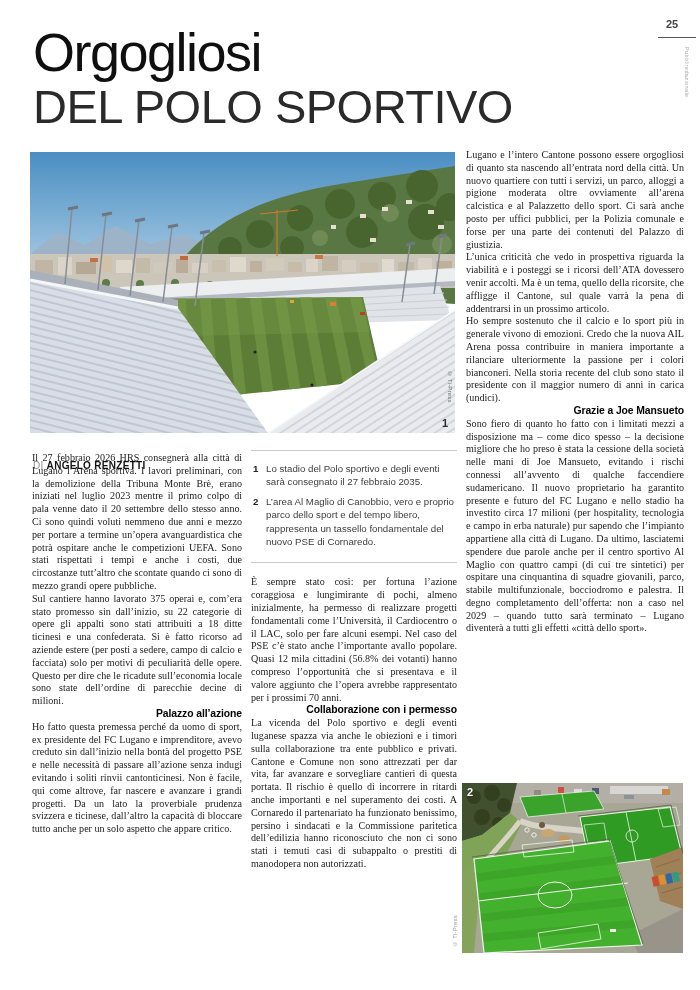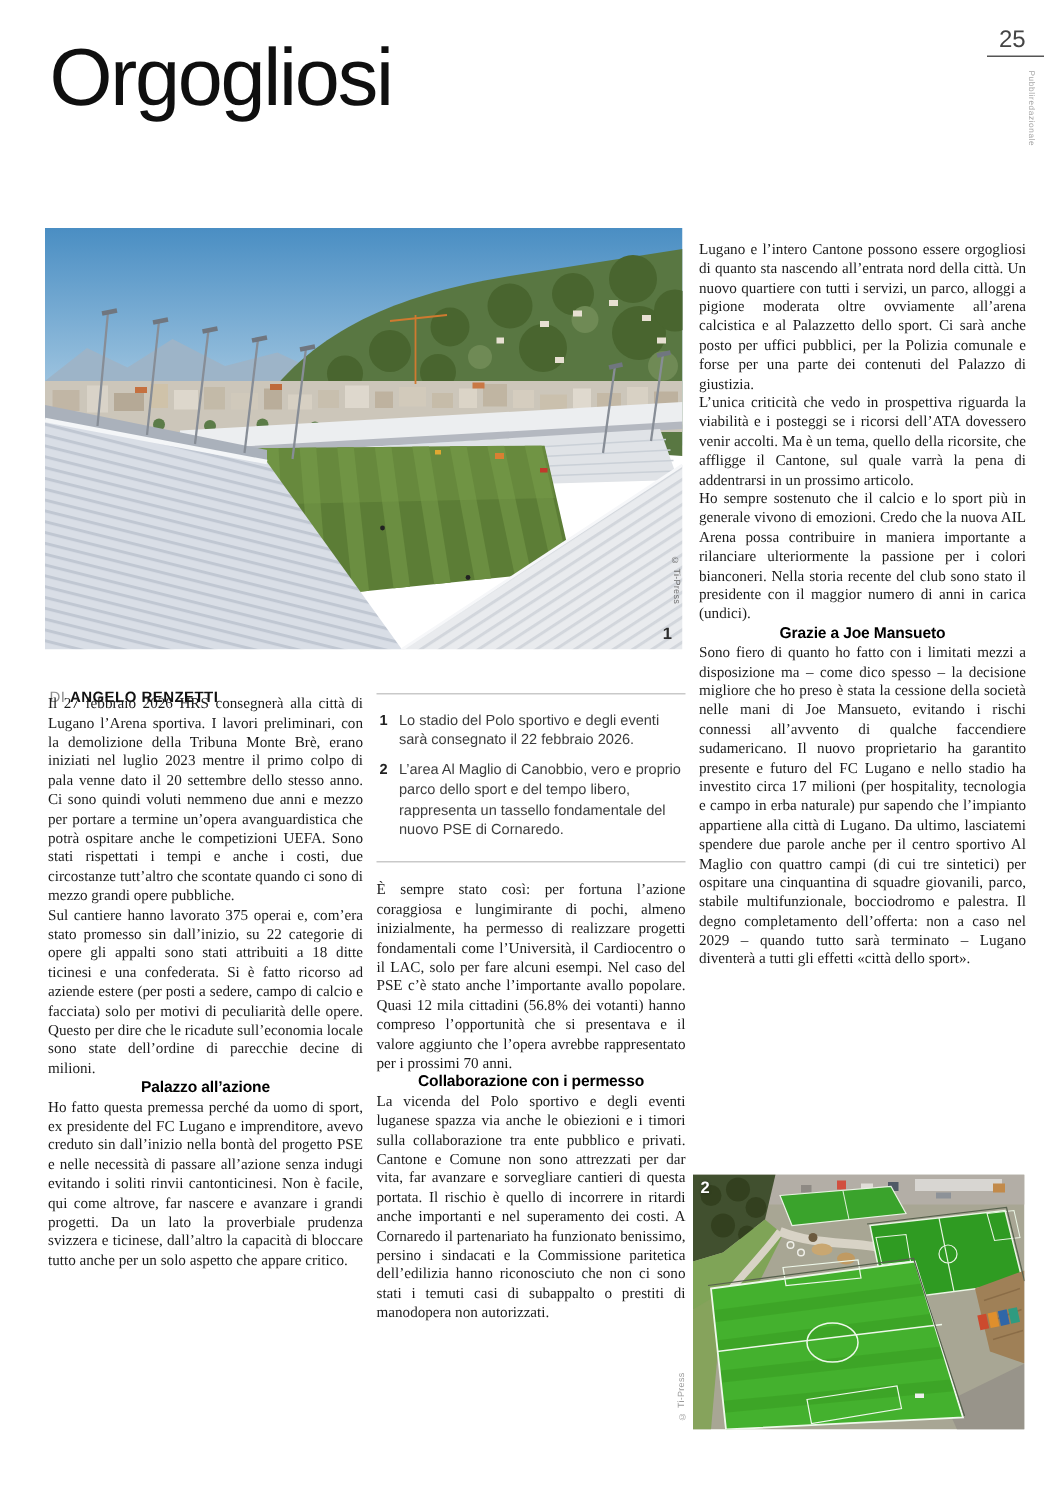--- a/index.html
+++ b/index.html
@@ -15,21 +15,21 @@
     font-family:"Liberation Sans", sans-serif;font-weight:normal;
     font-size:54px;line-height:1.05;letter-spacing:-1.5px;color:#0f0f0f;
   }
   .title-light{
     position:absolute;left:33px;top:83px;
     font-family:"Liberation Sans", sans-serif;font-weight:normal;
     font-size:47px;line-height:1.0;letter-spacing:-0.5px;color:#2a2a2a;
   }
   .pageno{
     position:absolute;left:666px;top:18px;
-    font-family:"Liberation Sans", sans-serif;font-size:16px;color:#444;
+    font-family:"Liberation Sans", sans-serif;font-size:11px;color:#444;font-weight:bold;
   }
   .pagerule{position:absolute;left:658px;top:37px;width:38px;border-top:1px solid #555;}
   .sidelabel{
     position:absolute;left:684px;top:47px;
     writing-mode:vertical-rl;
     font-family:"Liberation Sans", sans-serif;font-size:5.5px;letter-spacing:.4px;color:#a6a6a6;
   }
 
   
   .photo{position:absolute;overflow:visible;}
@@ -51,48 +51,49 @@
 
   
   .byline{
     position:absolute;left:33px;top:460px;
     font-family:"Liberation Sans", sans-serif;font-size:10px;letter-spacing:.3px;
   }
   .byline .prefix{color:#8d8d8d;font-weight:normal;margin-right:3px;}
   .byline .author{color:#111;font-weight:bold;}
 
   
-  .col{position:absolute;font-size:10.1px;line-height:12.8px;text-align:justify;margin-top:12px;}
+  .col{position:absolute;font-size:10.1px;line-height:12.8px;text-align:justify;}
   #col1{left:32px;top:452px;width:210px;}
   #col2{left:251px;top:450px;width:206px;}
   #col3{left:466px;top:149px;width:218px;}
   .col p{margin:0;}
   .sec-heading{
     font-family:"Liberation Sans", sans-serif;font-weight:bold;
-    font-size:10.4px;color:#000;margin:13px 0 0 0;text-align:center;letter-spacing:-0.1px;
+    font-size:10.4px;color:#000;margin:13px 0 0 0;text-align:right;letter-spacing:-0.1px;
   }
 
   
   .captions{
     border-top:1px solid #c9c9c9;border-bottom:1px solid #c9c9c9;
     padding:11px 2px 14px 2px;margin-bottom:13px;
     font-family:"Liberation Sans", sans-serif;font-size:9.7px;line-height:13.4px;
     color:#3d3d3d;text-align:left;
   }
   .cap-item{display:flex;margin-bottom:6px;}
   .cap-item:last-child{margin-bottom:0;}
   .cap-num{font-weight:bold;color:#222;width:13px;flex:0 0 13px;}
   .cap-text{flex:1;}
 </style>
 </head>
 <body>
 
 <div class="page">
 
   <h1 class="title-bold">Orgogliosi</h1>
+  <div class="title-light">DEL POLO SPORTIVO</div>
   <div class="pageno">25</div>
   <div class="pagerule"></div>
   <div class="sidelabel">Pubbliredazionale</div>
 
   <figure class="photo" id="photo1" style="margin:0;">
     <svg viewBox="0 0 425 281" width="425" height="281" preserveAspectRatio="none">
       <defs>
         <linearGradient id="sky" x1="0" y1="0" x2="0" y2="1">
           <stop offset="0" stop-color="#4a8ec3"></stop>
             <stop offset="1" stop-color="#bdd8ea"></stop>
@@ -245,21 +246,21 @@
     <p>Il 27 febbraio 2026 HRS consegnerà alla città di Lugano l’Arena sportiva. I lavori preliminari, con la demolizione della Tribuna Monte Brè, erano iniziati nel luglio 2023 mentre il primo colpo di pala venne dato il 20 settembre dello stesso anno. Ci sono quindi voluti nemmeno due anni e mezzo per portare a termine un’opera avanguardistica che potrà ospitare anche le competizioni UEFA. Sono stati rispettati i tempi e anche i costi, due circostanze tutt’altro che scontate quando ci sono di mezzo grandi opere pubbliche.</p>
     <p>Sul cantiere hanno lavorato 375 operai e, com’era stato promesso sin dall’inizio, su 22 categorie di opere gli appalti sono stati attribuiti a 18 ditte ticinesi e una confederata. Si è fatto ricorso ad aziende estere (per posti a sedere, campo di calcio e facciata) solo per motivi di peculiarità delle opere. Questo per dire che le ricadute sull’economia locale sono state dell’ordine di parecchie decine di milioni.</p>
     <p class="sec-heading">Palazzo all’azione</p>
     <p>Ho fatto questa premessa perché da uomo di sport, ex presidente del FC Lugano e imprenditore, avevo creduto sin dall’inizio nella bontà del progetto PSE e nelle necessità di passare all’azione senza indugi evitando i soliti rinvii cantonticinesi. Non è facile, qui come altrove, far nascere e avanzare i grandi progetti. Da un lato la proverbiale prudenza svizzera e ticinese, dall’altro la capacità di bloccare tutto anche per un solo aspetto che appare critico.</p>
   </div>
 
   <div class="col" id="col2">
     <div class="captions">
       <div class="cap-item">
         <span class="cap-num">1</span>
-        <span class="cap-text">Lo stadio del Polo sportivo e degli eventi sarà consegnato il 22 febbraio 2026.</span>
+        <span class="cap-text">Lo stadio del Polo sportivo e degli eventi sarà consegnato il 27 febbraio 2035.</span>
       </div>
       <div class="cap-item">
         <span class="cap-num">2</span>
         <span class="cap-text">L’area Al Maglio di Canobbio, vero e proprio parco dello sport e del tempo libero, rappresenta un tassello fondamentale del nuovo PSE di Cornaredo.</span>
       </div>
     </div>
     <p>È sempre stato così: per fortuna l’azione coraggiosa e lungimirante di pochi, almeno inizialmente, ha permesso di realizzare progetti fondamentali come l’Università, il Cardiocentro o il LAC, solo per fare alcuni esempi. Nel caso del PSE c’è stato anche l’importante avallo popolare. Quasi 12 mila cittadini (56.8% dei votanti) hanno compreso l’opportunità che si presentava e il valore aggiunto che l’opera avrebbe rappresentato per i prossimi 70 anni.</p>
     <p class="sec-heading">Collaborazione con i permesso</p>
     <p>La vicenda del Polo sportivo e degli eventi luganese spazza via anche le obiezioni e i timori sulla collaborazione tra ente pubblico e privati. Cantone e Comune non sono attrezzati per dar vita, far avanzare e sorvegliare cantieri di questa portata. Il rischio è quello di incorrere in ritardi anche importanti e nel superamento dei costi. A Cornaredo il partenariato ha funzionato benissimo, persino i sindacati e la Commissione paritetica dell’edilizia hanno riconosciuto che non ci sono stati i temuti casi di subappalto o prestiti di manodopera non autorizzati.</p>
   </div>

